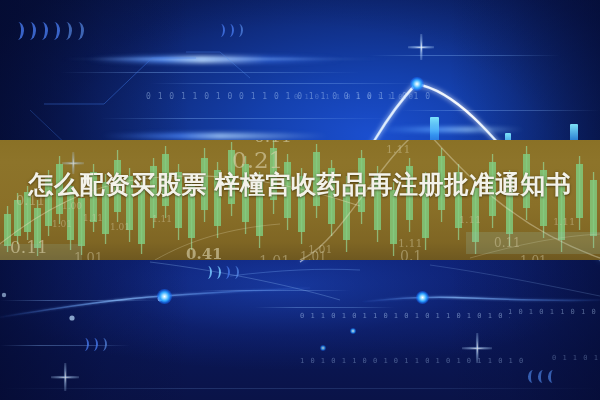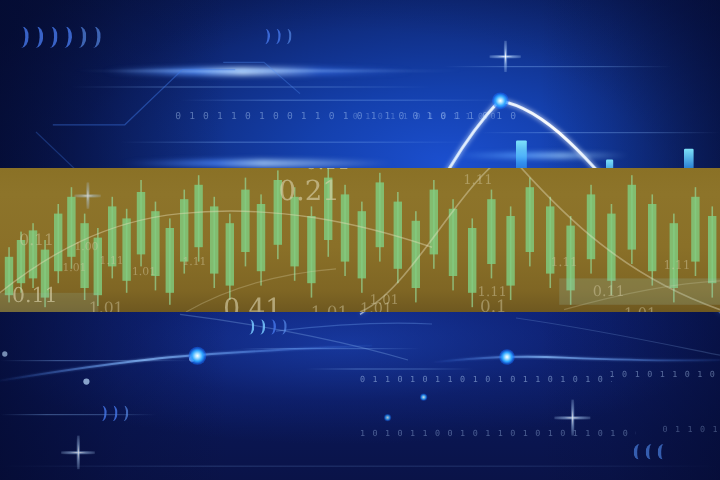--- a/index.html
+++ b/index.html
@@ -472,21 +472,21 @@
           <div class="price" style="left: 232px; top: 7px; font-size: 23px; opacity: 0.85;">0.21</div>
           <div class="price" style="left: 386px; top: 3px; font-size: 11px; opacity: 0.6;">1.11</div>
           <div class="price" style="left: 16px; top: 53px; font-size: 13px; opacity: 0.6;">0.11</div>
           <div class="price" style="left: 62px; top: 61px; font-size: 9px; opacity: 0.6; text-align: center;">1.00</div>
           <div class="price" style="left: 83px; top: 73px; font-size: 9px; opacity: 0.6;">1.11</div>
           <div class="price" style="left: 52px; top: 79px; font-size: 9px; opacity: 0.6;">1.01</div>
           <div class="price" style="left: 152px; top: 74px; font-size: 9px; opacity: 0.6;">1.11</div>
           <div class="price" style="left: 110px; top: 82px; font-size: 9px; opacity: 0.6;">1.01</div>
           <div class="price" style="left: 10px; top: 97px; font-size: 17px; opacity: 0.85;">0.11</div>
           <div class="price" style="left: 74px; top: 110px; font-size: 13px; opacity: 0.6;">1.01</div>
-          <div class="price" style="left: 186px; top: 105px; font-size: 22px; opacity: 0.85;">0.41</div>
+          <div class="price" style="left: 186px; top: 105px; font-size: 15px; opacity: 0.85; font-weight: bold;">0.41</div>
           <div class="price" style="left: 259px; top: 113px; font-size: 14px; opacity: 0.6;">1.01</div>
           <div class="price" style="left: 398px; top: 97px; font-size: 11px; opacity: 0.6;">1.11</div>
           <div class="price" style="left: 308px; top: 103px; font-size: 11px; opacity: 0.6;">1.01</div>
           <div class="price" style="left: 494px; top: 96px; font-size: 12px; opacity: 0.6;">0.11</div>
           <div class="price" style="left: 459px; top: 74px; font-size: 10px; opacity: 0.6;">1.11</div>
           <div class="price" style="left: 553px; top: 76px; font-size: 10px; opacity: 0.6;">1.11</div>
           <div class="price" style="left: 520px; top: 114px; font-size: 12px; opacity: 0.6;">1.01</div>
           <div class="price" style="left: 400px; top: 108px; font-size: 14px; opacity: 0.6;">0.1</div>
           <div class="price" style="left: 300px; top: 110px; font-size: 12px; opacity: 0.6;">1.01</div>
         </div>
@@ -498,14 +498,15 @@
   <span class="sparkle" style="left:408px; top:34px; width:26px; height:26px;"></span>
   <span class="sparkle" style="left:51px; top:363px; width:28px; height:28px; opacity:0.85;"></span>
   <span class="sparkle" style="left:462px; top:333px; width:30px; height:30px; opacity:0.9;"></span>
 
   <span class="glowdot" style="left:410px; top:77px; width:14px; height:14px;"></span>
   <span class="glowdot" style="left:157px; top:289px; width:15px; height:15px;"></span>
   <span class="glowdot" style="left:416px; top:291px; width:13px; height:13px;"></span>
   <span class="glowdot" style="left:350px; top:328px; width:6px; height:6px; opacity:0.8;"></span>
   <span class="glowdot" style="left:320px; top:345px; width:6px; height:6px; opacity:0.7;"></span>
 
+  <div class="headline l1">怎么配资买股票 梓橦宫收药品再注册批准通知书</div>
 
 </div>
 
 </body></html>

